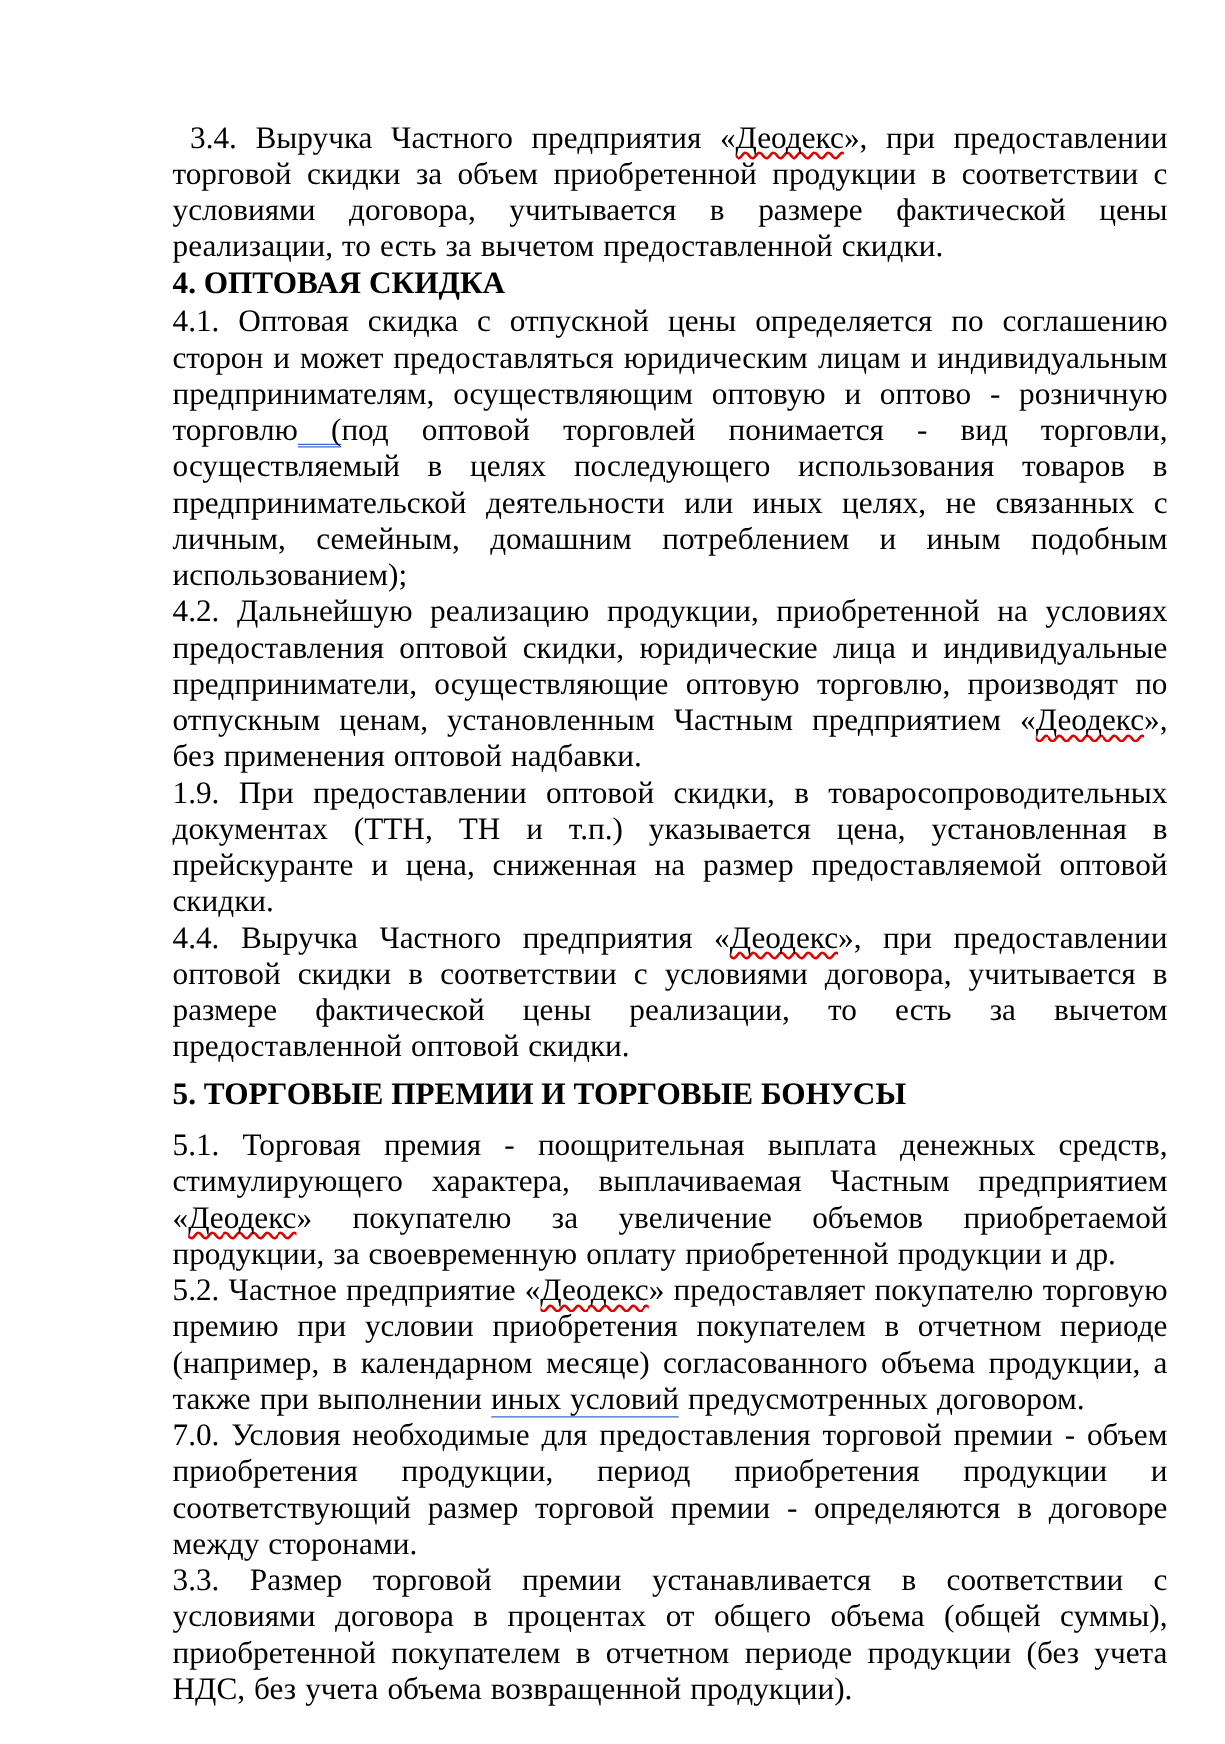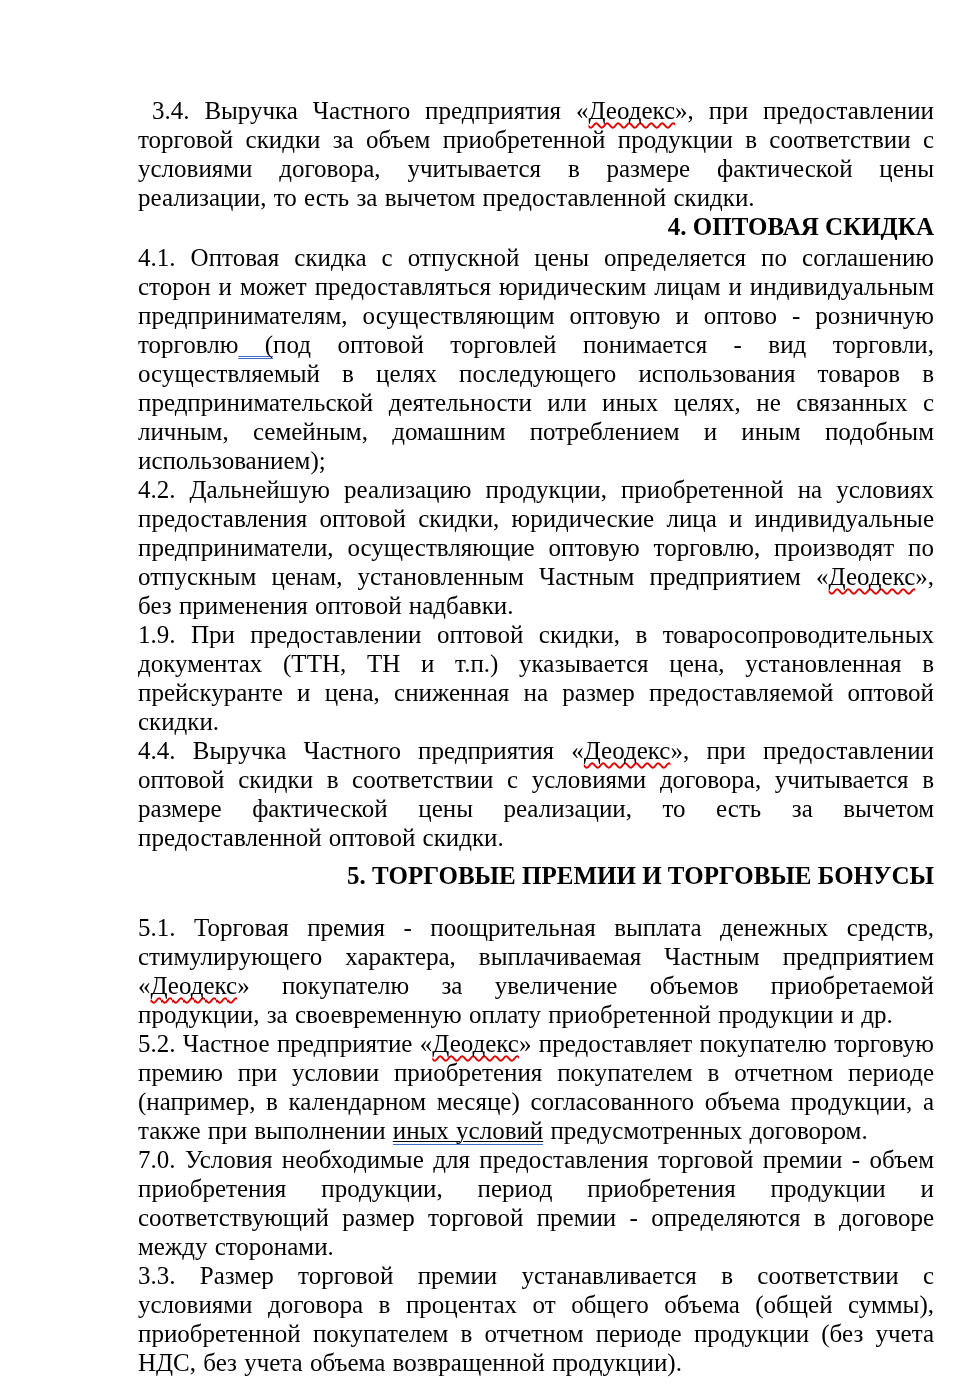--- a/index.html
+++ b/index.html
@@ -31,44 +31,43 @@
     word-spacing: 1px;
   }
   
   [data-name="paragraph-3-4"] {
     text-align: left;
     text-indent: 14px;
     margin-bottom: 31px;
   }
   .heading {
     font-weight: bold;
-    text-align: right;
+    text-align: left;
     margin: 0;
   }
   [data-name="section-heading-4"] { margin-bottom: 2px; }
-  [data-name="section-heading-5"] { margin-top: 9px; margin-bottom: 23px; }
+  [data-name="section-heading-5"] { margin-top: 9px; margin-bottom: 12px; }
   [data-name="paragraph-5-2"],
   [data-name="paragraph-5-3"],
   [data-name="paragraph-5-4"] { margin-top: 14px; }
 
   .run { white-space: pre-wrap; }
   .mark-spell {
     text-decoration: underline wavy var(--spell);
     text-decoration-thickness: 1.5px;
     text-decoration-skip-ink: none;
     text-underline-offset: 3px;
   }
   .mark-grammar {
     text-decoration: underline double var(--grammar);
     text-decoration-thickness: 1px;
     text-decoration-skip-ink: none;
     text-underline-offset: 3px;
   }
   .mark-uline-grammar {
-    text-decoration: underline;
     text-decoration-thickness: 1px;
     text-underline-offset: 2px;
     border-bottom: 1.5px solid var(--grammar);
   }
 </style>
 </head>
 <body>
 
 <div class="page" data-name="document-page">
   <div id="doc" data-name="document-content">

